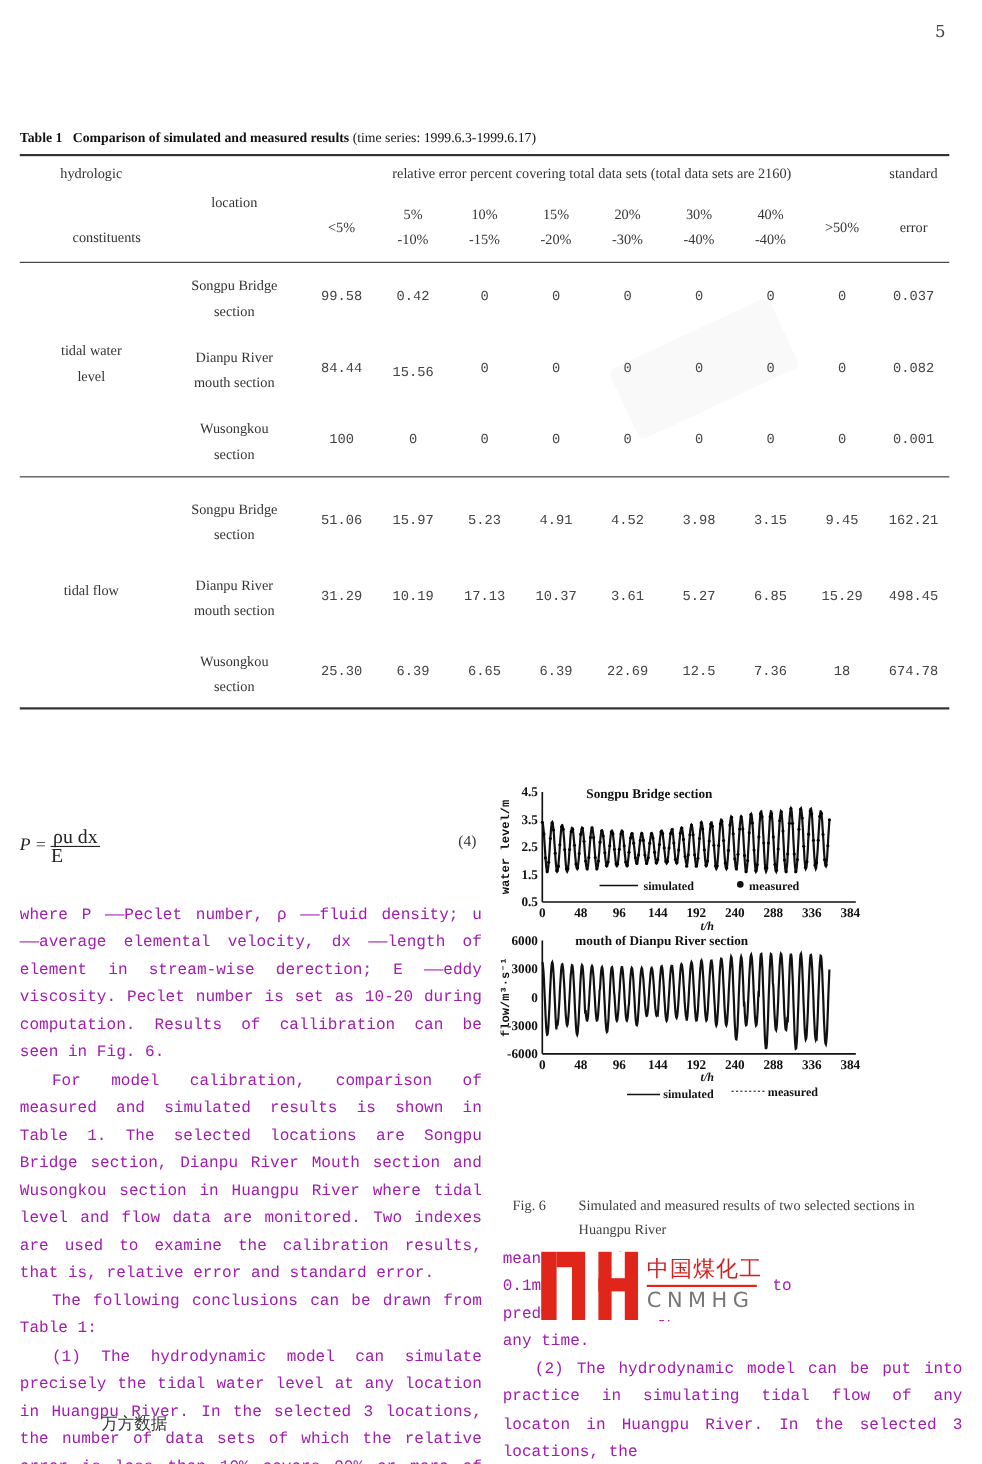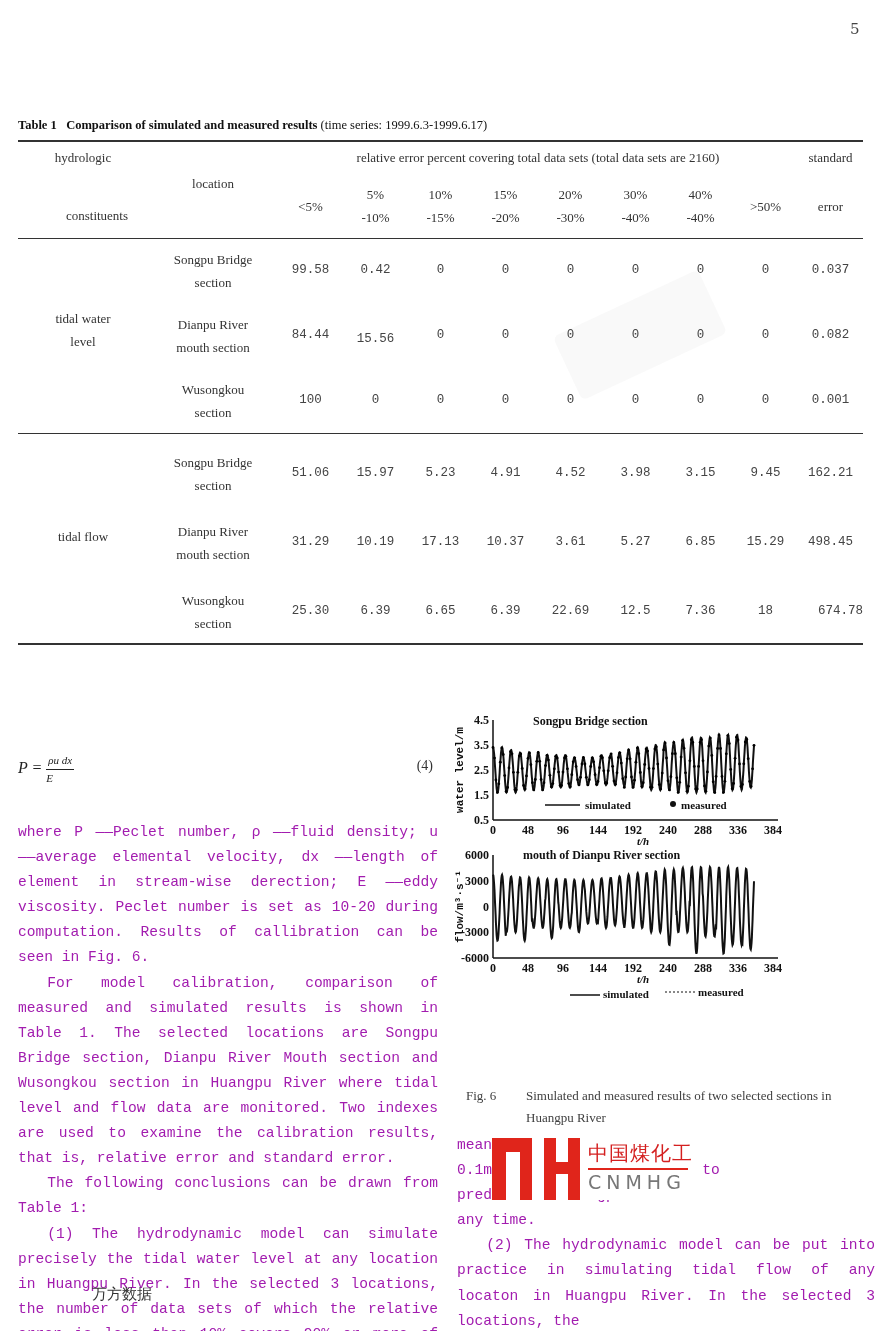--- a/index.html
+++ b/index.html
@@ -14,21 +14,21 @@
   .cell { position: absolute; text-align: center; font-size: 13px; line-height: 23px; color: #333; font-family: "Liberation Serif", serif; }
   .num  { font-family: "Liberation Mono", monospace; font-size: 12.5px; color: #444; }
 
   .col-text { position: absolute; left: 18px; width: 420px; font-size: 14.6px; line-height: 25.1px; text-align: justify; color: #a21caf; font-family: Liberation Mono, monospace; }
   .col-text.right { left: 457px; width: 418px; }
   .para { margin: 0; }
   .indent { text-indent: 2em; }
 
   .eq { position: absolute; top: 752px; left: 18px; width: 415px; font-family: "Liberation Serif", serif; font-size: 16px; }
   .eq .num-tag { position: absolute; right: 0; top: 6px; font-size: 14px; color: #333; }
-  .frac { display: inline-block; vertical-align: middle; text-align: left; font-style: italic; font-size: 11px; line-height: 17px; }
+  .frac { display: inline-block; vertical-align: middle; text-align: left; font-size: 18px; line-height: 17px; }
   .frac .top { display: block; border-bottom: 1px solid #222; padding: 0 2px; }
 
   .fig { position: absolute; left: 455px; top: 705px; width: 380px; height: 300px; }
   .fig-caption { position: absolute; top: 1085px; left: 466px; width: 410px; font-size: 13px; line-height: 22px; color: #404040; font-family: "Liberation Serif", serif; }
   .fig-caption .lbl { display: inline-block; width: 60px; }
   .fig-caption .rest { display: inline-block; vertical-align: top; width: 345px; }
 
   .watermark-logo { position: absolute; left: 492px; top: 1138px; width: 210px; height: 62px; background: #fff; }
   .wm-bar { position: absolute; background: #e0251b; }
   .wm-cn { position: absolute; left: 96px; top: 2px; font-family: "DejaVu Sans", sans-serif; font-size: 20px; color: #d41f1f; letter-spacing: 1px; }
@@ -136,21 +136,21 @@
     <div class="cell" style="left: 148px; top: 589px; width: 130px;">Wusongkou</div>
     <div class="cell" style="left: 148px; top: 612px; width: 130px;">section</div>
     <div class="cell num" style="left: 278px; top: 600px; width: 65px;">25.30</div>
     <div class="cell num" style="left: 343px; top: 600px; width: 65px;">6.39</div>
     <div class="cell num" style="left: 408px; top: 600px; width: 65px;">6.65</div>
     <div class="cell num" style="left: 473px; top: 600px; width: 65px;">6.39</div>
     <div class="cell num" style="left: 538px; top: 600px; width: 65px;">22.69</div>
     <div class="cell num" style="left: 603px; top: 600px; width: 65px;">12.5</div>
     <div class="cell num" style="left: 668px; top: 600px; width: 65px;">7.36</div>
     <div class="cell num" style="left: 733px; top: 600px; width: 65px;">18</div>
-    <div class="cell num" style="left: 798px; top: 600px; width: 65px; text-align: right;">674.78</div>
+    <div class="cell num" style="left: 798px; top: 600px; width: 65px;">674.78</div>
   </div>
 
 <div class="faint-wm"></div>
 
 <div class="eq">
   <i>P =</i>
   <span class="frac">
     <span class="top">ρu dx</span>
     <span>E</span>
   </span>

